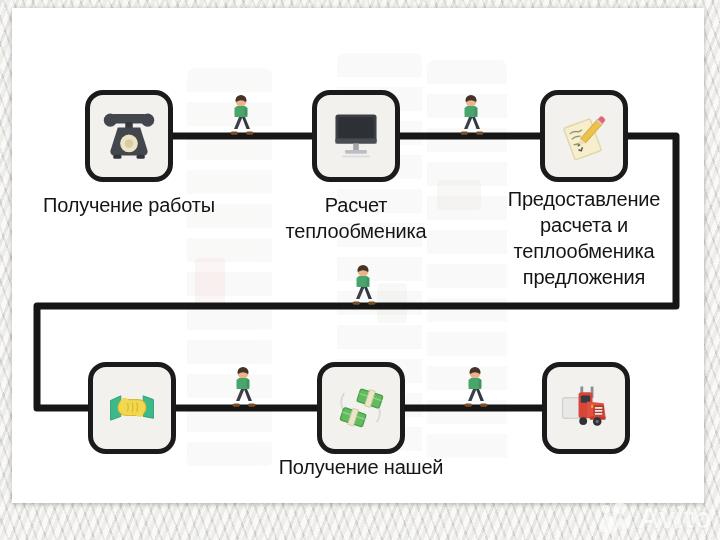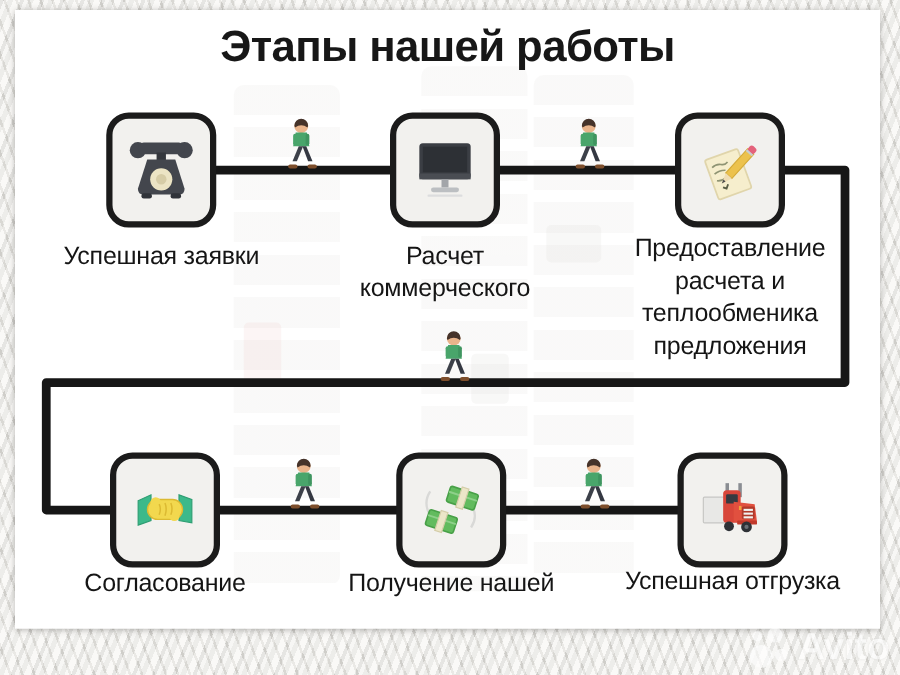--- a/index.html
+++ b/index.html
@@ -53,21 +53,20 @@
   <div class="ghost g1">
       <i></i>
     </div>
   <div class="ghost g2">
       <i></i>
     </div>
   <div class="ghost g3">
       <i></i>
     </div>
 
-  <div class="title">Этапы нашей работы</div>
 
   <svg class="flow" width="692" height="495" viewBox="0 0 692 495">
     <path d="M 118 128 H 664 V 298 H 25 V 400 H 580" fill="none" stroke="#161616" stroke-width="7" stroke-linejoin="round" stroke-linecap="butt"></path>
   </svg>
 
   <div class="step s1">
     <svg width="56" height="56" viewBox="0 0 60 60">
       <circle cx="10" cy="13" r="7" fill="#43464d"></circle>
         <circle cx="50" cy="13" r="7" fill="#43464d"></circle>
       <rect x="10" y="6.5" width="40" height="10" rx="5" fill="#43464d"></rect>
@@ -217,26 +216,24 @@
       <path d="M10.5 13 h9 l2 11 h-13 Z" fill="#49a56b"></path>
       <rect x="8.5" y="14" width="3" height="9" rx="1.5" fill="#49a56b"></rect>
       <rect x="18.5" y="14" width="3" height="9" rx="1.5" fill="#3f9560"></rect>
       <path d="M13 24 l-5 12 h3.5 l5 -12 Z" fill="#3c4049"></path>
       <path d="M16 24 l4.5 12 h3.5 l-5 -12 Z" fill="#343842"></path>
       <rect x="4.5" y="38.5" width="7.5" height="3.2" rx="1.6" fill="#7d4e2c"></rect>
       <rect x="20" y="38.5" width="7.5" height="3.2" rx="1.6" fill="#7d4e2c"></rect>
     </svg>
   </div>
 
-  <div class="lbl l1">Успешная заявки</div>
-  <div class="lbl l2">Расчет коммерческого</div>
+  <div class="lbl l1">Получение работы</div>
+  <div class="lbl l2">Расчет теплообменика</div>
   <div class="lbl l3">Предоставление расчета и теплообменика предложения</div>
-  <div class="lbl l4">Согласование</div>
   <div class="lbl l5">Получение нашей</div>
-  <div class="lbl l6">Успешная отгрузка</div>
 </div>
 
 <div class="watermark">
   <svg width="34" height="34" viewBox="0 0 34 34">
     <circle cx="7" cy="8" r="4" fill="#ffffff"></circle>
     <circle cx="21" cy="7" r="6" fill="#ffffff"></circle>
     <circle cx="10" cy="24" r="9" fill="#ffffff"></circle>
     <circle cx="26" cy="23" r="5" fill="#ffffff"></circle>
   </svg>
   <span class="word">Avito</span>

